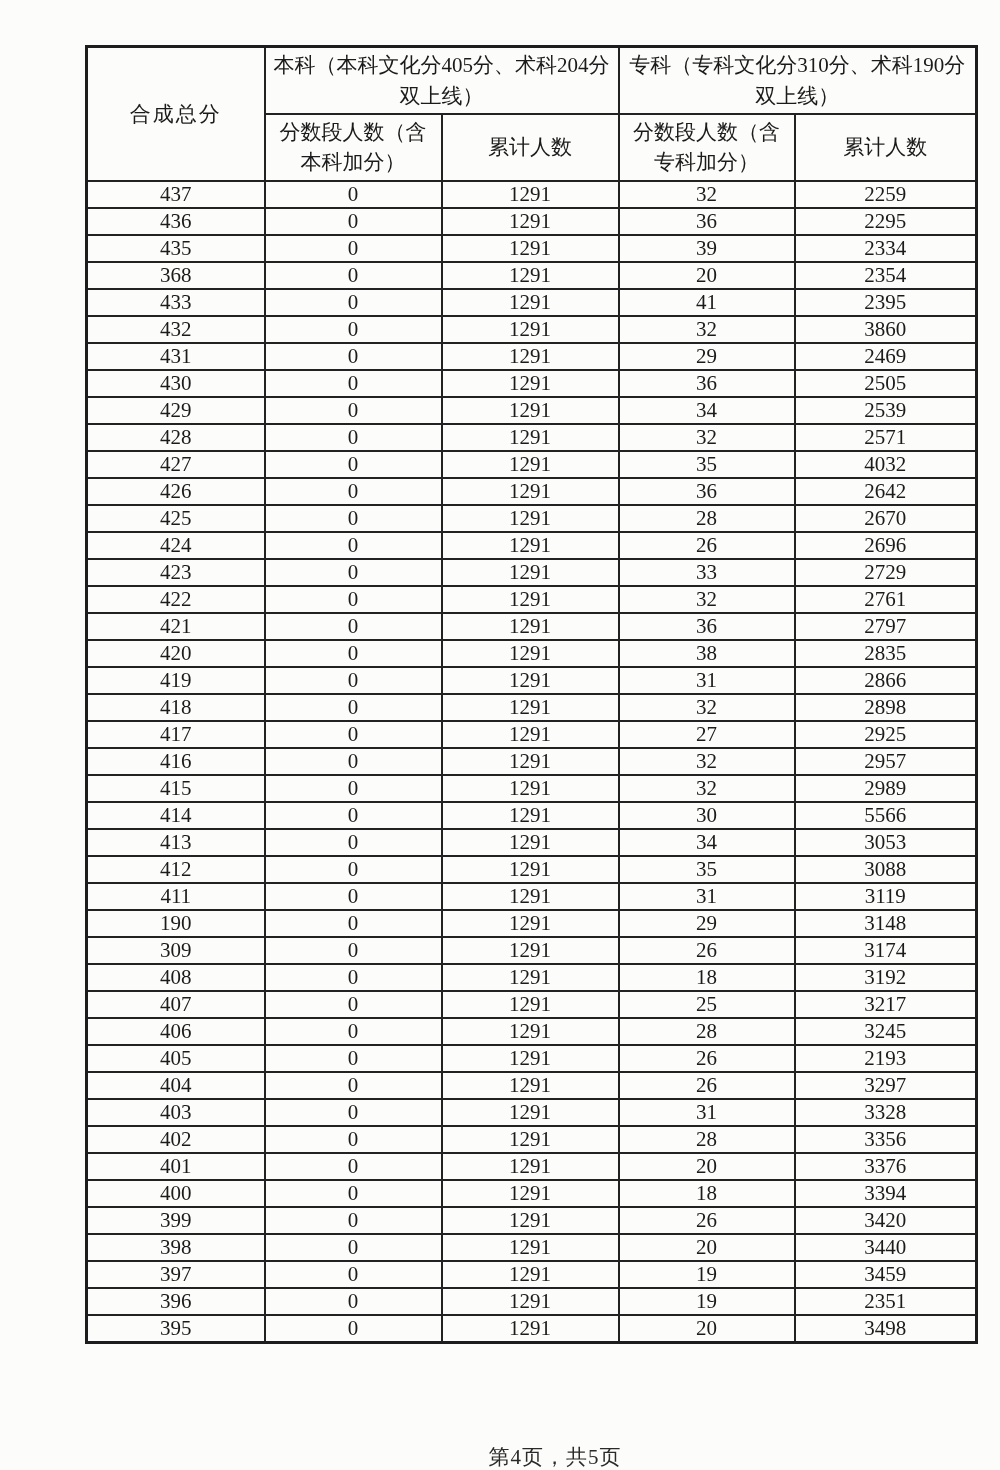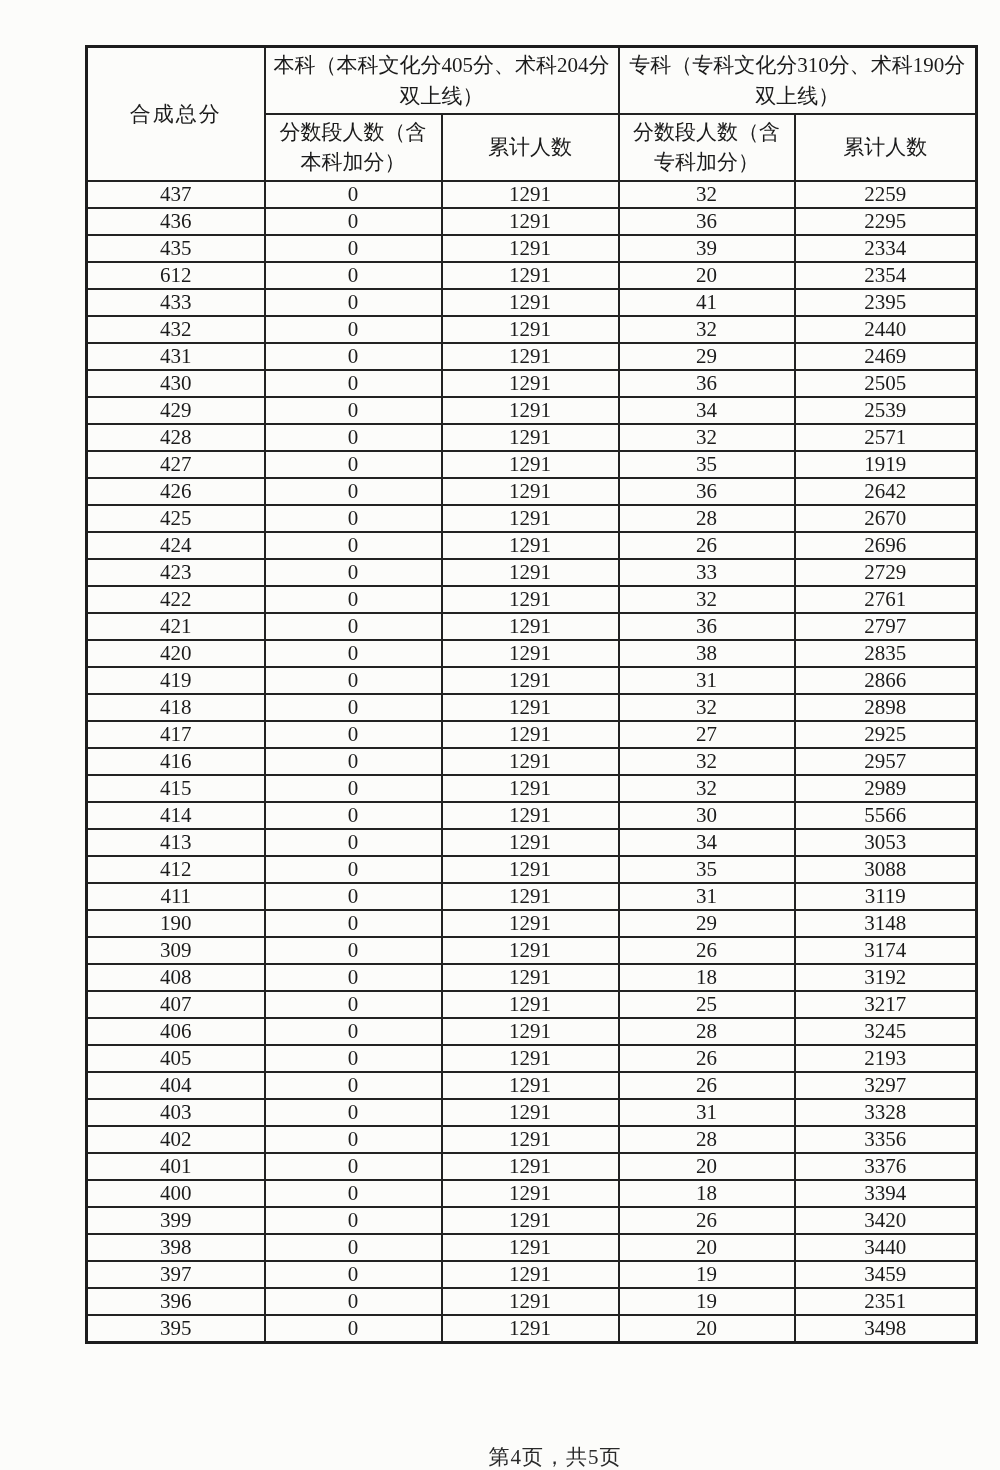--- a/index.html
+++ b/index.html
@@ -106,39 +106,39 @@
         <td>2295</td>
       </tr>
         <tr>
         <td>435</td>
         <td>0</td>
         <td>1291</td>
         <td>39</td>
         <td>2334</td>
       </tr>
         <tr>
-        <td>612</td>
+        <td>368</td>
         <td>0</td>
         <td>1291</td>
         <td>20</td>
         <td>2354</td>
       </tr>
         <tr>
         <td>433</td>
         <td>0</td>
         <td>1291</td>
         <td>41</td>
         <td>2395</td>
       </tr>
         <tr>
         <td>432</td>
         <td>0</td>
         <td>1291</td>
         <td>32</td>
-        <td>2440</td>
+        <td>3860</td>
       </tr>
         <tr>
         <td>431</td>
         <td>0</td>
         <td>1291</td>
         <td>29</td>
         <td>2469</td>
       </tr>
         <tr>
         <td>430</td>
@@ -159,21 +159,21 @@
         <td>0</td>
         <td>1291</td>
         <td>32</td>
         <td>2571</td>
       </tr>
         <tr>
         <td>427</td>
         <td>0</td>
         <td>1291</td>
         <td>35</td>
-        <td>1919</td>
+        <td>4032</td>
       </tr>
         <tr>
         <td>426</td>
         <td>0</td>
         <td>1291</td>
         <td>36</td>
         <td>2642</td>
       </tr>
         <tr>
         <td>425</td>

